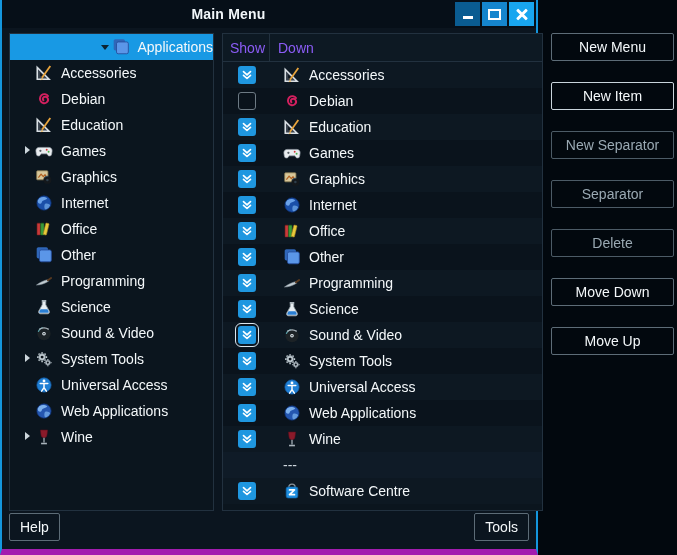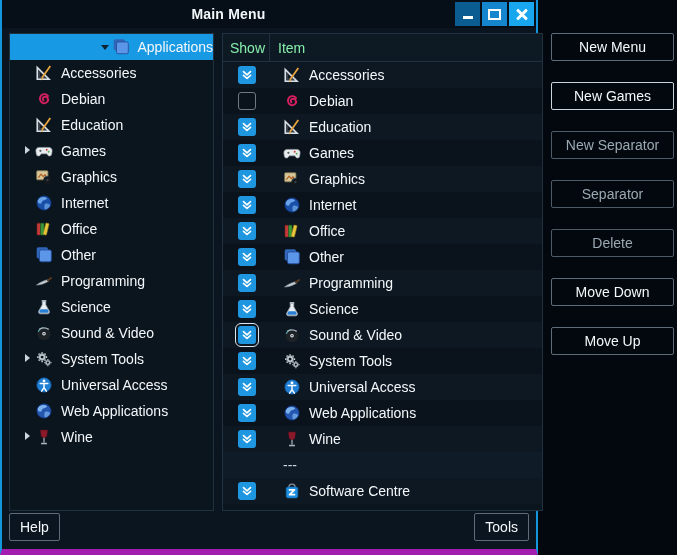--- a/index.html
+++ b/index.html
@@ -27,21 +27,21 @@
   
   .tree-row{height:26px;display:flex;align-items:center;color:#f4f8fa;font-size:14px;padding-left:4px;white-space:nowrap;}
   .tree-row.child{padding-left:12px;}
   .tree-row.selected{background:#1899e4;justify-content:flex-end;}
   .exp{width:13px;height:26px;flex:0 0 auto;position:relative;}
   .exp.expanded::after{content:"";position:absolute;left:2px;top:11px;border-left:4px solid transparent;border-right:4px solid transparent;border-top:5px solid #0c2434;}
   .exp.collapsed::after{content:"";position:absolute;left:3px;top:8px;border-top:4px solid transparent;border-bottom:4px solid transparent;border-left:5px solid #cdd6dc;}
   .icon{width:18px;height:18px;flex:0 0 auto;margin-right:8px;display:inline-flex;}
   .icon svg{width:18px;height:18px;}
   
-  .list-header{height:27px;display:flex;border-bottom:1px solid #22313f;background:#0d1923;color:#86efac;font-size:14px;align-items:center;}
+  .list-header{height:27px;display:flex;border-bottom:1px solid #22313f;background:#0d1923;color:#8b5cf6;font-size:14px;align-items:center;}
   .col-show{width:47px;box-sizing:border-box;padding-left:7px;border-right:1px solid #22313f;height:27px;display:flex;align-items:center;}
   .col-item{flex:1;padding-left:8px;}
   .list-row{height:26px;display:flex;align-items:center;color:#f4f8fa;font-size:14px;}
   .list-row:nth-child(odd){background:#0d1822;}
   .list-row:nth-child(even){background:#0a131c;}
   .list-row.separator{background:#0f1b27;color:#cfd8de;}
   .cb-cell{width:47px;flex:0 0 auto;display:flex;justify-content:center;}
   .cb{width:18px;height:18px;border-radius:3px;box-sizing:border-box;display:inline-flex;align-items:center;justify-content:center;}
   .cb.checked{background:#1f97e0;}
   .cb.unchecked{background:transparent;border:1px solid #6d7a84;}
@@ -267,21 +267,21 @@
               <path d="M5.4 13.8 h5.2" stroke="#aab4bc" stroke-width="1.4"></path>
             </svg>
           </span>
           <span class="lbl">Wine</span>
         </div>
       </div>
 
     <div class="panel">
       <div class="list-header">
         <div class="col-show">Show</div>
-        <div class="col-item">Item</div>
+        <div class="col-item">Down</div>
       </div>
       <div>
           <div class="list-row">
             <span class="cb-cell">
               <span class="cb checked">
                 <svg viewBox="0 0 16 16">
                   <path d="M4 4.2 L8 7.8 L12 4.2 M4 8.4 L8 12 L12 8.4" stroke="#fff" stroke-width="1.9" fill="none" stroke-linecap="round" stroke-linejoin="round"></path>
                 </svg>
               </span>
             </span>
@@ -593,21 +593,21 @@
                 </svg>
               </span>
               <span class="lbl">Software Centre</span>
             </span>
           </div>
         </div>
     </div>
 
     <div class="actions">
         <button class="btn">New Menu</button>
-        <button class="btn focused">New Games</button>
+        <button class="btn focused">New Item</button>
         <button class="btn disabled">New Separator</button>
         <button class="btn disabled">Separator</button>
         <button class="btn disabled">Delete</button>
         <button class="btn">Move Down</button>
         <button class="btn">Move Up</button>
       </div>
 
   </div>
 
   <div class="footer">

